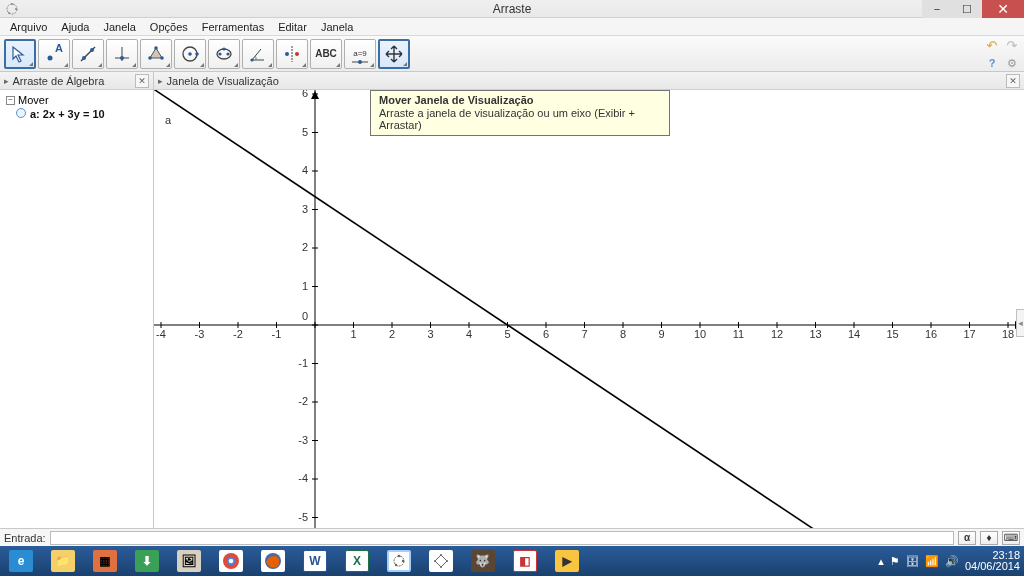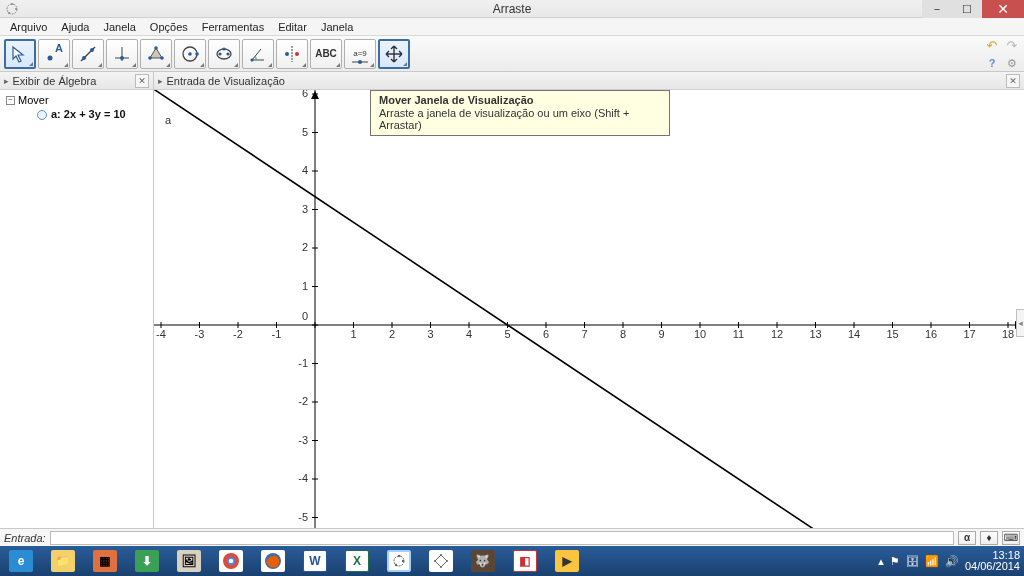--- a/index.html
+++ b/index.html
@@ -21,30 +21,30 @@
   .toolbar-right .row { display:flex; gap:4px;}
   .trbtn { width:16px; height:14px; display:flex; align-items:center; justify-content:center; color:#888;}
   .panels { display:flex; height:456px; }
   .panel-header { height:18px; background:linear-gradient(#f3f3f3,#e7e7e7); border-bottom:1px solid #cfcfcf; display:flex; align-items:center; padding:0 4px; gap:4px; color:#333;}
   .panel-header .tri { font-size:9px; color:#666;}
   .panel-header .closex { margin-left:auto; width:14px; height:14px; border:1px solid #bbb; background:#f6f6f6; display:flex; align-items:center; justify-content:center; font-size:9px; color:#666; cursor:pointer;}
   .algebra { width:154px; border-right:1px solid #c8c8c8; display:flex; flex-direction:column;}
   .algebra-body { flex:1; padding:4px 6px; background:#fff;}
   .tree-node { display:flex; align-items:center; gap:3px; color:#000;}
   .tree-toggle { width:9px; height:9px; border:1px solid #888; display:inline-flex; align-items:center; justify-content:center; font-size:8px; line-height:1; color:#444; background:#fff;}
-  .tree-child { margin-left:31px; display:flex; align-items:flex-end; gap:4px; margin-top:2px;}
+  .tree-child { margin-left:10px; display:flex; align-items:flex-start; gap:4px; margin-top:2px;}
   .bullet { width:10px; height:10px; border-radius:50%; border:1px solid #5b90c8; background:#eaf3ff;}
   .eq { color:#111; font-weight:bold;}
   .graphics { flex:1; display:flex; flex-direction:column; position:relative;}
   .canvas-wrap { flex:1; position:relative; background:#fff; overflow:hidden;}
   .tooltip { position:absolute; left:216px; top:0; background:#ffffe1; border:1px solid #737373; padding:3px 4px 4px 8px; color:#333; z-index:50; max-width:300px;}
   .tooltip .tt-title { font-weight:bold; margin-bottom:1px;}
   .side-tab { position:absolute; right:0; top:50%; width:8px; height:28px; border:1px solid #c0c0c0; border-right:none; background:#f4f4f4; display:flex; align-items:center; justify-content:center; color:#888; font-size:9px;}
   .inputbar { height:18px; border-top:1px solid #c8c8c8; background:#f6f6f6; display:flex; align-items:center; padding:0 4px; gap:4px;}
-  .inputbar label { color:#333;font-style:italic;}
+  .inputbar label { color:#333;}
   .inputbar input { flex:1; height:14px; border:1px solid #bbb; padding:0 3px; font-size:11px;}
   .inputbar .ib-btn { width:18px; height:14px; border:1px solid #aaa; background:linear-gradient(#fff,#eee); display:flex; align-items:center; justify-content:center; font-size:10px; color:#333; cursor:pointer;}
   .taskbar { height:30px; background:linear-gradient(#2a5c9a,#1a416f); display:flex; align-items:center; position:relative;}
   .task-app { width:42px; height:30px; display:flex; align-items:center; justify-content:center;}
   .app-box { width:24px; height:22px; border-radius:2px; display:flex; align-items:center; justify-content:center; font-size:12px; font-weight:bold;}
   .sys-tray { position:absolute; right:4px; top:0; height:30px; display:flex; align-items:center; gap:6px; color:#fff; font-size:10px;}
   .sys-tray .clock { text-align:right; line-height:11px;}
   svg { display:block;}
 </style>
 </head>
@@ -177,46 +177,46 @@
       <div class="trbtn" style="color:#999">⚙</div>
     </div>
   </div>
 </div>
 
 <div class="panels">
 
   <div class="algebra">
     <div class="panel-header">
       <span class="tri">▸</span>
-      <span>Exibir de Álgebra</span>
+      <span>Arraste de Álgebra</span>
       <div class="closex">✕</div>
     </div>
     <div class="algebra-body">
       <div class="tree-node">
         <span class="tree-toggle">−</span>
         <span>Mover</span>
       </div>
       <div class="tree-child">
         <span class="bullet"></span>
         <span class="eq">a: 2x + 3y = 10</span>
       </div>
     </div>
   </div>
 
   <div class="graphics">
     <div class="panel-header">
       <span class="tri">▸</span>
-      <span>Entrada de Visualização</span>
+      <span>Janela de Visualização</span>
       <div class="closex">✕</div>
     </div>
     <div class="canvas-wrap">
 
       <div class="tooltip">
         <div class="tt-title">Mover Janela de Visualização</div>
-        <div>Arraste a janela de visualização ou um eixo (Shift + Arrastar)</div>
+        <div>Arraste a janela de visualização ou um eixo (Exibir + Arrastar)</div>
       </div>
       <svg id="chart-svg" width="870" height="438">
           <line x1="0" y1="235" x2="870" y2="235" stroke="#000" stroke-width="1"></line>
           <line x1="161" y1="0" x2="161" y2="438" stroke="#000" stroke-width="1"></line>
           <polygon points="869,235 861,231 861,239" fill="#000"></polygon>
           <polygon points="161,1 157,9 165,9" fill="#000"></polygon>
           <line x1="7" y1="232" x2="7" y2="238" stroke="#000"></line>
           <text x="7" y="248" font-size="10" text-anchor="middle" fill="#333">-4</text>
           <line x1="45.5" y1="232" x2="45.5" y2="238" stroke="#000"></line>
           <text x="45.5" y="248" font-size="10" text-anchor="middle" fill="#333">-3</text>
@@ -371,17 +371,17 @@
   <div class="task-app">
       <div class="app-box" style="background:#f9c440;color:#333">▶</div>
     </div>
   <div class="sys-tray">
     <span>▴</span>
     <span>⚑</span>
     <span>🗄</span>
     <span>📶</span>
     <span>🔊</span>
     <div class="clock">
-      <div>13:18</div>
+      <div>23:18</div>
       <div>04/06/2014</div>
     </div>
   </div>
 </div>
 
 </body></html>

